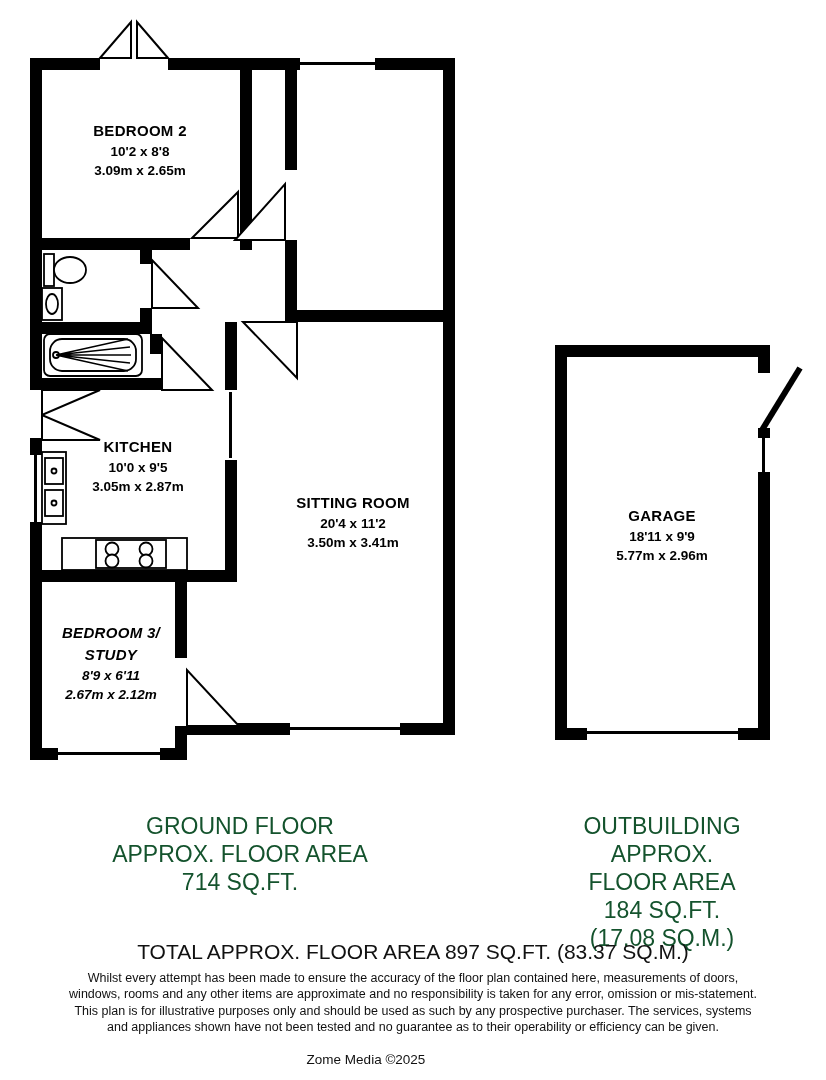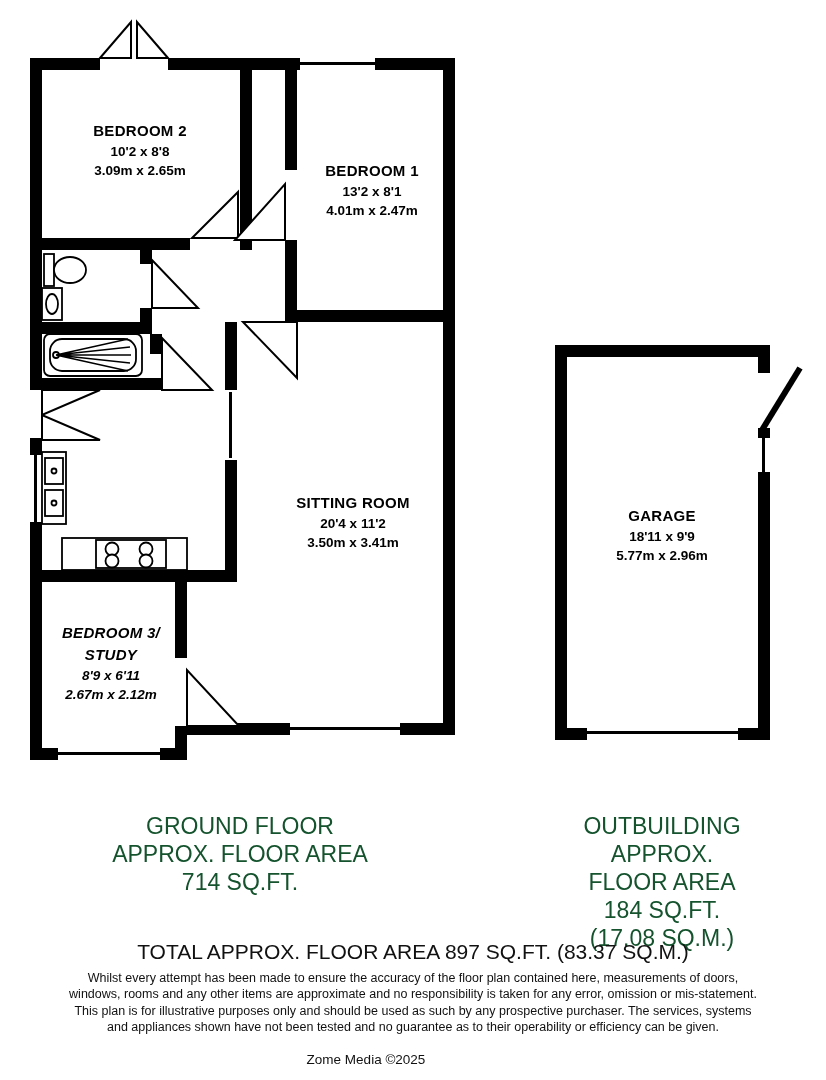--- a/index.html
+++ b/index.html
@@ -142,26 +142,26 @@
       <line x1="762" y1="430" x2="800" y2="368" stroke="#000" stroke-width="6"></line>
     </g>
   </svg>
 
   <div class="room-label" style="left:140px;top:120px;">
     <div class="room-name">BEDROOM 2</div>
     <div class="room-dim">10'2 x 8'8</div>
     <div class="room-dim">3.09m x 2.65m</div>
   </div>
 
-  <div class="room-label" style="left:372px;top:160px;">
-    <div class="room-name">BEDROOM 1</div>
-    <div class="room-dim">13'2 x 8'1</div>
-    <div class="room-dim">4.01m x 2.47m</div>
+
+  <div class="room-label" style="left:138px;top:436px;">
+    <div class="room-name">KITCHEN</div>
+    <div class="room-dim">10'0 x 9'5</div>
+    <div class="room-dim">3.05m x 2.87m</div>
   </div>
-
 
   <div class="room-label" style="left:353px;top:492px;">
     <div class="room-name">SITTING ROOM</div>
     <div class="room-dim">20'4 x 11'2</div>
     <div class="room-dim">3.50m x 3.41m</div>
   </div>
 
   <div class="room-label" style="left:111px;top:622px;font-style:italic;">
     <div class="room-name">BEDROOM 3/</div>
     <div class="room-name">STUDY</div>

